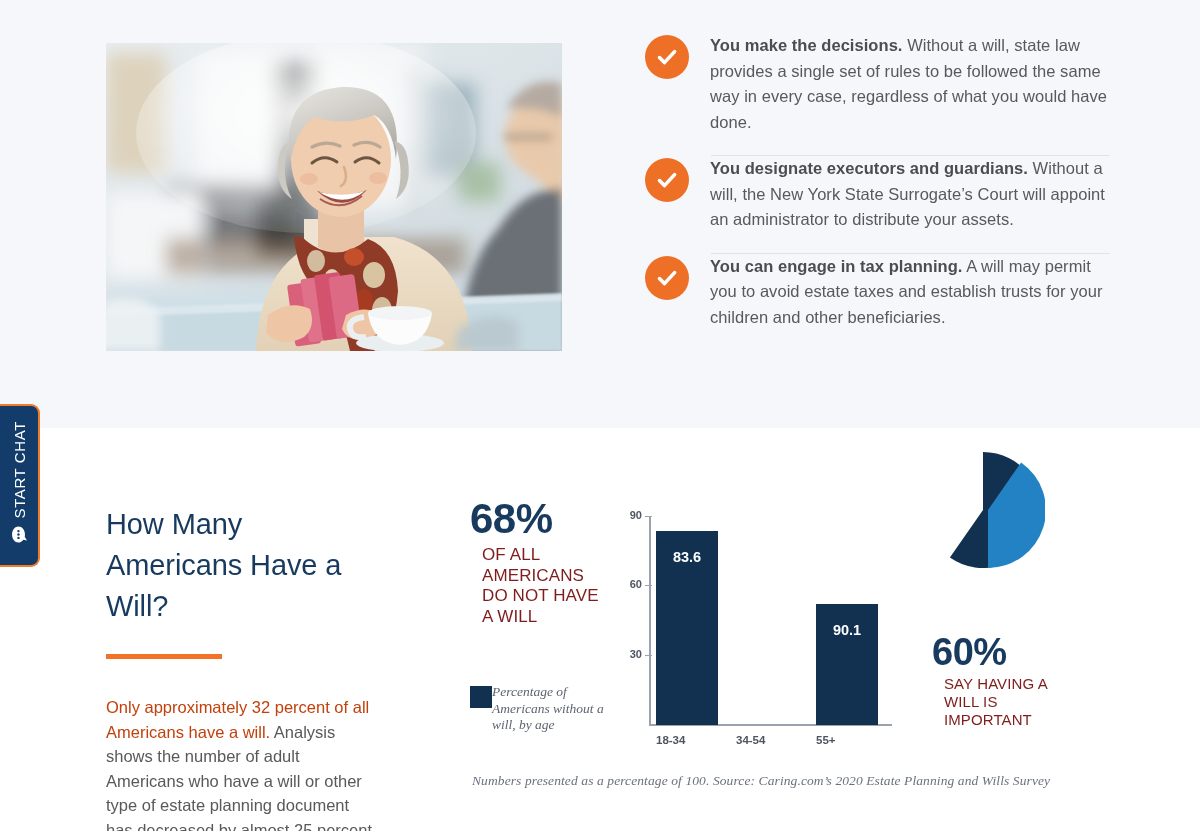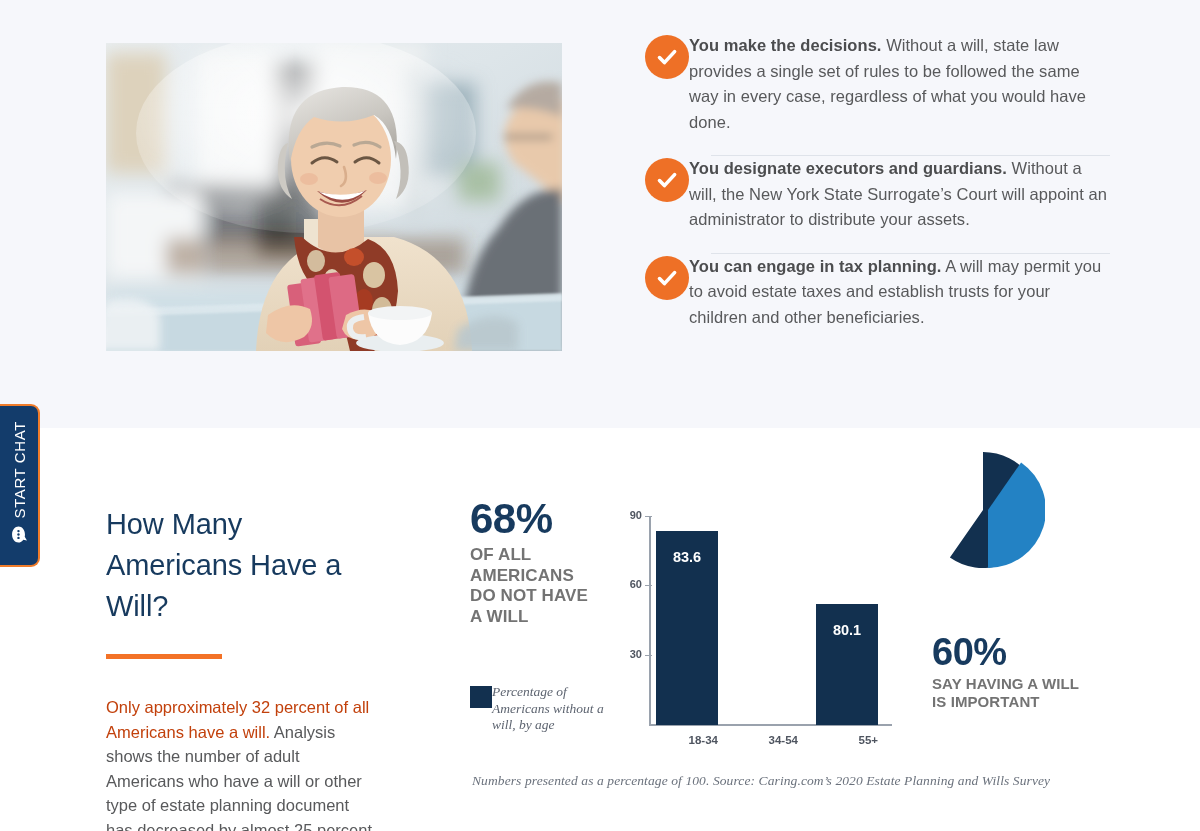--- a/index.html
+++ b/index.html
@@ -40,20 +40,21 @@
   
   .benefits {
     position: absolute;
     left: 645px; top: 33px;
     width: 465px;
   }
 
   .benefit-row {
     display: flex;
     align-items: flex-start;
+    gap: 21px;
     padding-bottom: 20px;
   }
 
   .benefit-divider {
     height: 1px;
     background: #dfe3ea;
     margin-left: 66px;
   }
 
   .check-circle {
@@ -124,24 +125,25 @@
   .big-pct {
     font-size: 42px;
     font-weight: bold;
     color: #173a5e;
     line-height: 42px;
     letter-spacing: -0.5px;
   }
   .sub-pct {
     margin-top: 5px;
     font-size: 17px;
-    font-weight: bold;
+    font-weight: normal;
     line-height: 20.5px;
-    color: #737373;
+    color: #7f1d1d;
     letter-spacing: 0.1px;
+    margin-left: 12px;
   }
 
   .legend {
     position: absolute;
     left: 470px; top: 256px;
     display: flex;
     align-items: flex-start;
     gap: 0;
   }
   .legend-swatch {
@@ -209,21 +211,21 @@
     color: #ffffff;
     font-size: 14.5px;
     font-weight: bold;
   }
   .x-tick-label {
     position: absolute;
     top: 236px;
     font-size: 11.5px;
     font-weight: bold;
     color: #4f5560;
-    text-align: right;
+    text-align: left;
     width: 62px;
   }
 
   
   .pie-wrap {
     position: absolute;
     left: 921px; top: 20px;
     width: 124px; height: 124px;
   }
   .pie-wrap svg { display: block; }
@@ -478,21 +480,21 @@
 
       <div class="axis-tick" style="left:25px; top:18px;"></div>
       <div class="axis-tick" style="left:25px; top:87px;"></div>
       <div class="axis-tick" style="left:25px; top:157px;"></div>
 
       <div class="bars-area">
         <div class="bar" style="left:6px;   height:194px;">
           <span class="bar-value">83.6</span>
         </div>
         <div class="bar" style="left:166px; height:121px;">
-          <span class="bar-value">80.1</span>
+          <span class="bar-value">90.1</span>
         </div>
       </div>
 
       <div class="x-tick-label" style="left:36px;">18-34</div>
       <div class="x-tick-label" style="left:116px;">34-54</div>
       <div class="x-tick-label" style="left:196px;">55+</div>
     </div>
 
     <div class="pie-wrap">
       <svg width="124" height="124" viewBox="0 0 124 124" aria-hidden="true">

